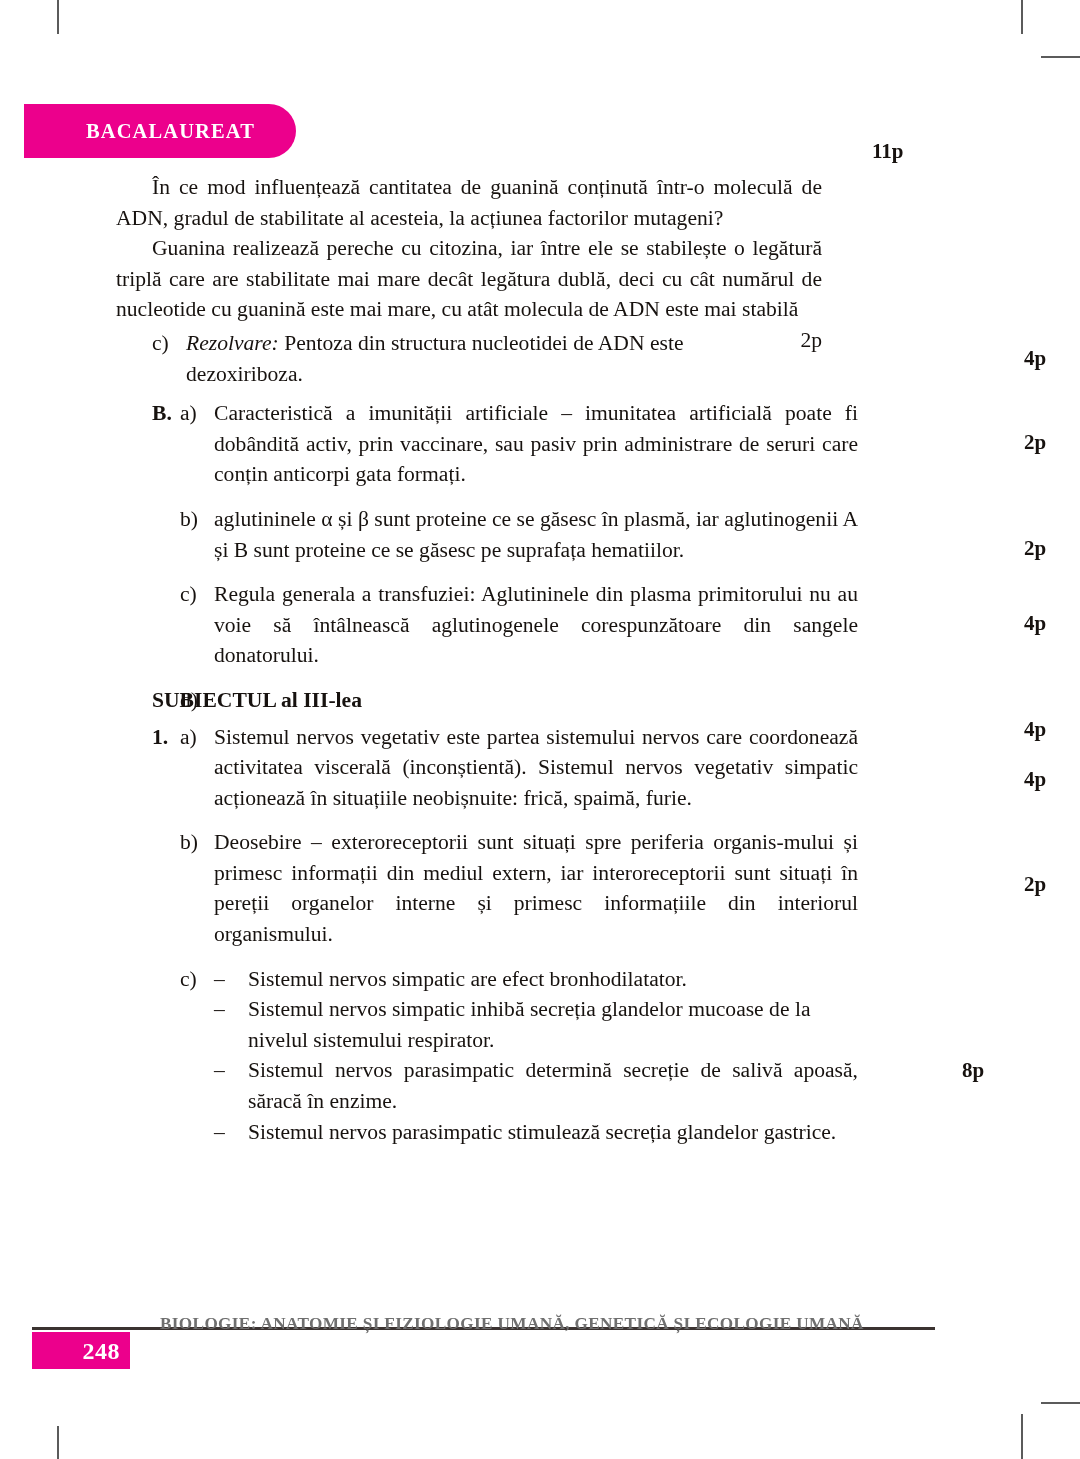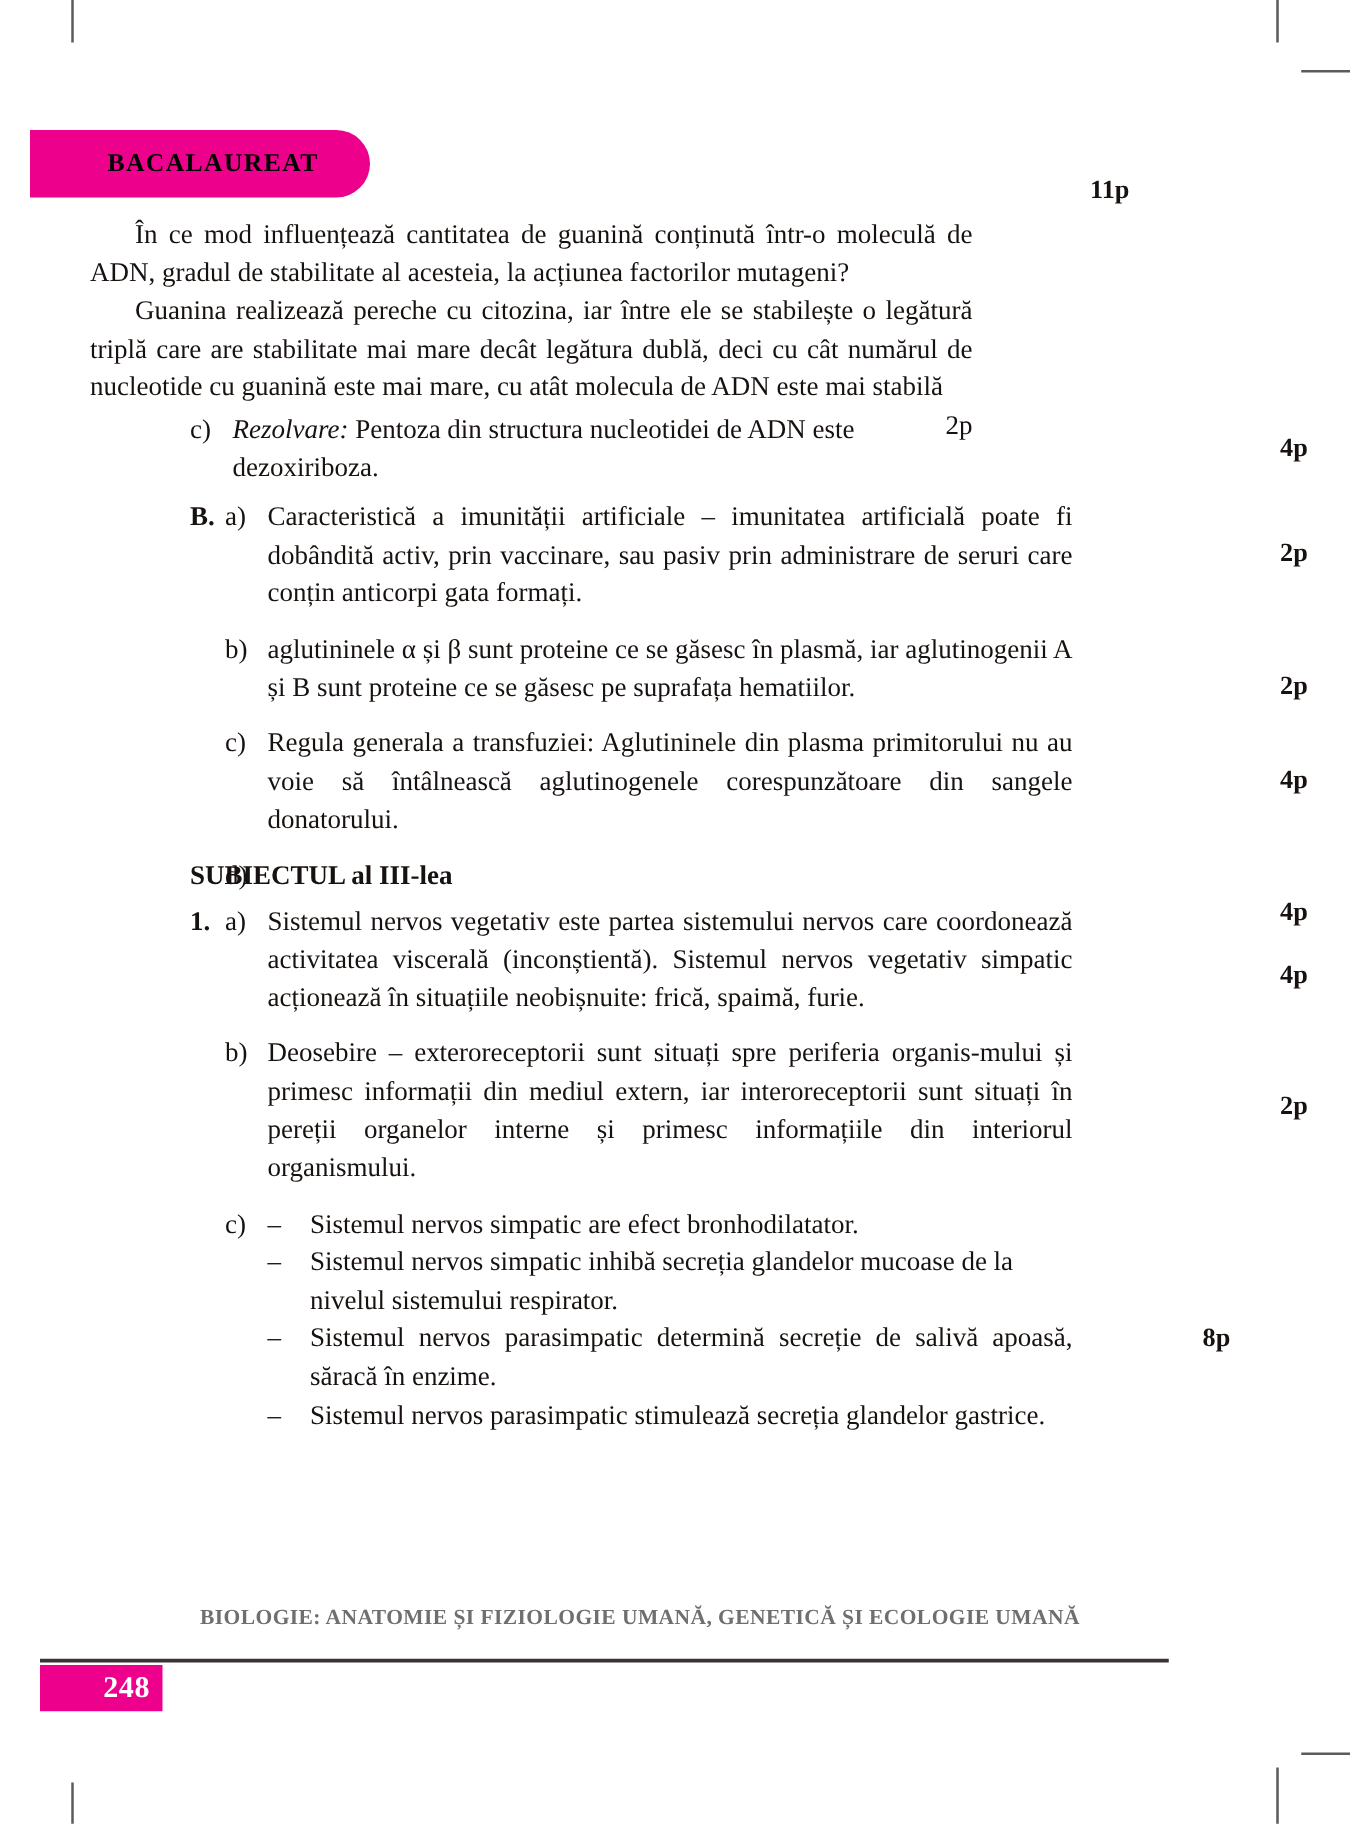--- a/index.html
+++ b/index.html
@@ -41,21 +41,21 @@
     background: #ec008c;
     border-top-right-radius: 27px;
     border-bottom-right-radius: 27px;
     box-sizing: border-box;
   }
   .badge-label {
     position: absolute;
     left: 62px;
     top: 50%;
     transform: translateY(-50%);
-    color: #000000;
+    color: #ffffff;
     font-size: 20.5px;
     font-weight: bold;
     letter-spacing: 1.1px;
     white-space: nowrap;
   }
 
   
   .page-body {
     position: absolute;
     left: 0;
@@ -69,21 +69,21 @@
     display: block;
   }
 
   .txt {
     font-size: 21.6px;
     line-height: 30.6px;
     color: #17120f;
   }
 
   
-  .col-full   { margin-left: 72px; width: 706px; }
+  .col-full   { margin-left: 116px; width: 706px; }
 
   
   .li {
     position: relative;
     width: 706px;
     margin-left: 152px;
   }
   .li > .marker {
     position: absolute;
     left: 0;
@@ -166,21 +166,21 @@
     top: 50%;
     transform: translateY(-50%);
     color: #ffffff;
     font-size: 24px;
     font-weight: bold;
     letter-spacing: 0.5px;
   }
   .footer-title {
     position: absolute;
     left: 160px;
-    top: 1284px;
+    top: 1314px;
     font-size: 17.2px;
     font-weight: bold;
     letter-spacing: 0.35px;
     color: #6f6f6f;
     white-space: nowrap;
   }
 </style>
 </head>
 <body>
 

